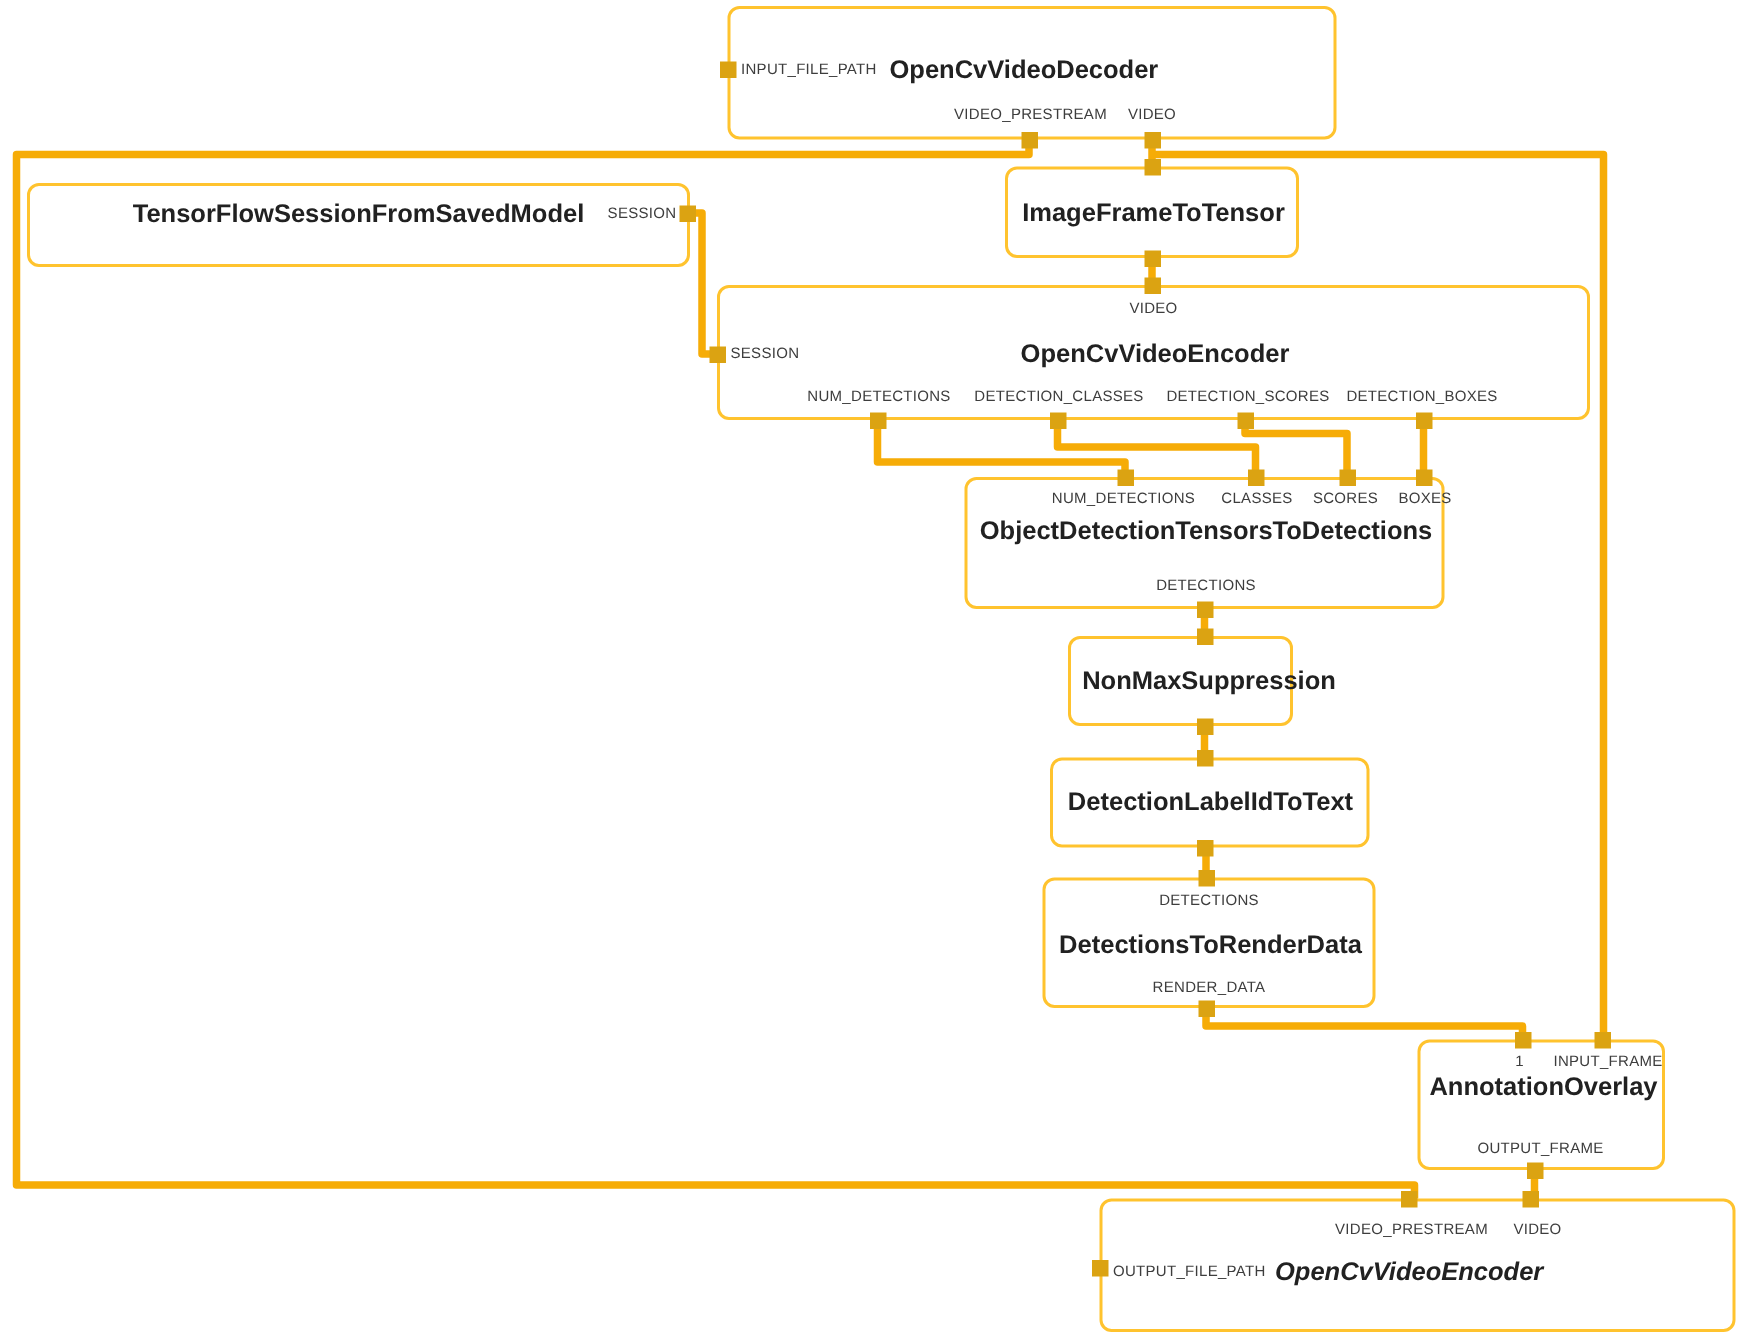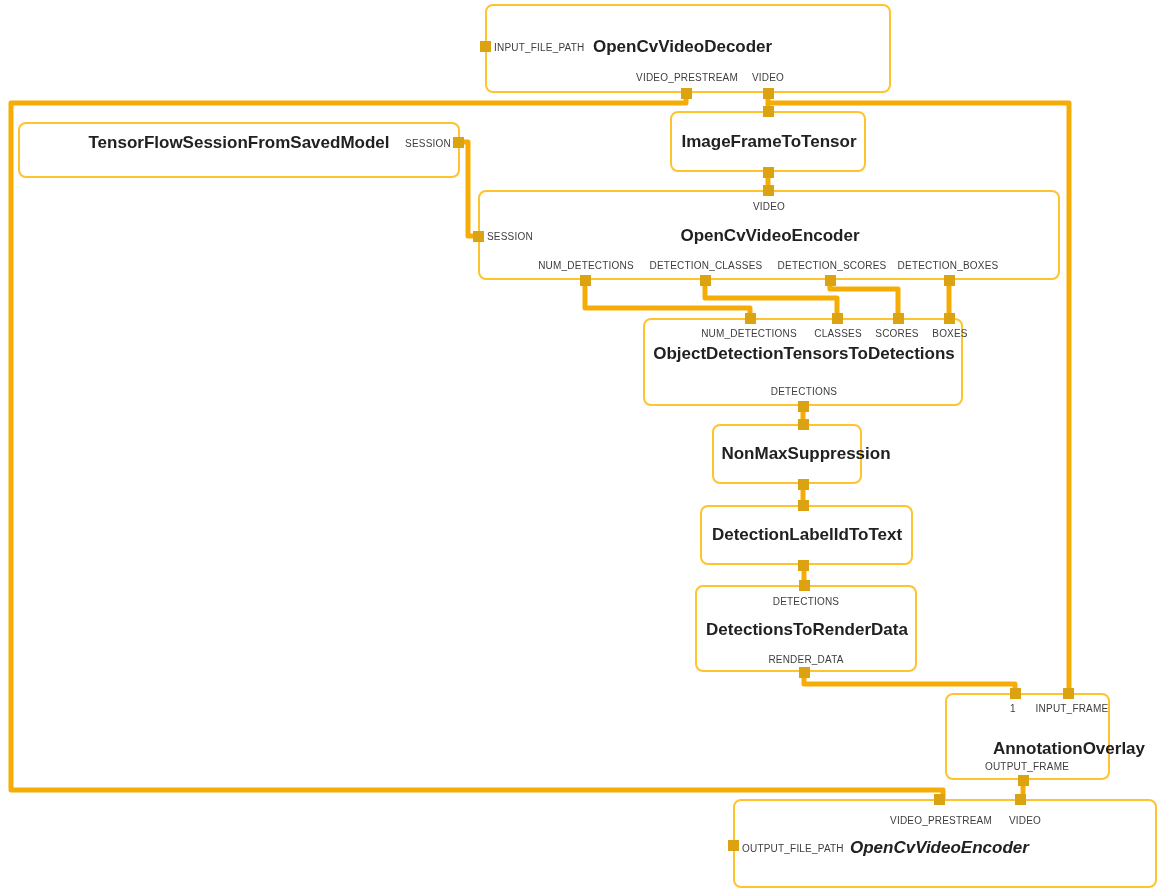--- a/index.html
+++ b/index.html
@@ -127,21 +127,21 @@
     <span class="plabel" style="left:109px; top:14px;">DETECTIONS</span>
     <span class="ntitle" style="left:110px; top:43px;">DetectionsToRenderData</span>
     <span class="plabel" style="left:109px; top:72px;">RENDER_DATA</span>
     <div class="port" style="left:102px; top:-7px;"></div>
     <div class="port" style="left:102px; top:80px;"></div>
   </div>
 
   <div class="node" style="left:945px; top:693px; width:165px; height:87px;">
     <span class="plabel" style="left:66px; top:13px;">1</span>
     <span class="plabel" style="left:125px; top:13px;">INPUT_FRAME</span>
-    <span class="ntitle" style="left:82px; top:54px;margin-left:40px;">AnnotationOverlay</span>
+    <span class="ntitle" style="left:82px; top:30px;">AnnotationOverlay</span>
     <span class="plabel" style="left:80px; top:71px;">OUTPUT_FRAME</span>
     <div class="port" style="left:63px; top:-7px;"></div>
     <div class="port" style="left:116px; top:-7px;"></div>
     <div class="port" style="left:71px; top:80px;"></div>
   </div>
 
   <div class="node" style="left:733px; top:799px; width:424px; height:89px;">
     <span class="plabel" style="left:206px; top:19px;">VIDEO_PRESTREAM</span>
     <span class="plabel" style="left:290px; top:19px;">VIDEO</span>
     <span class="plabel leftal" style="left:7px; top:47px;">OUTPUT_FILE_PATH</span>

